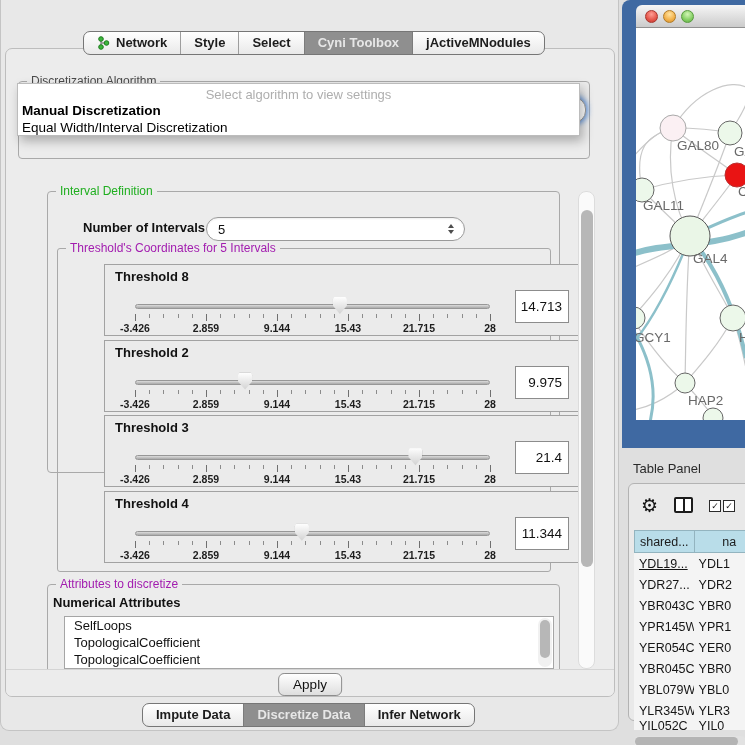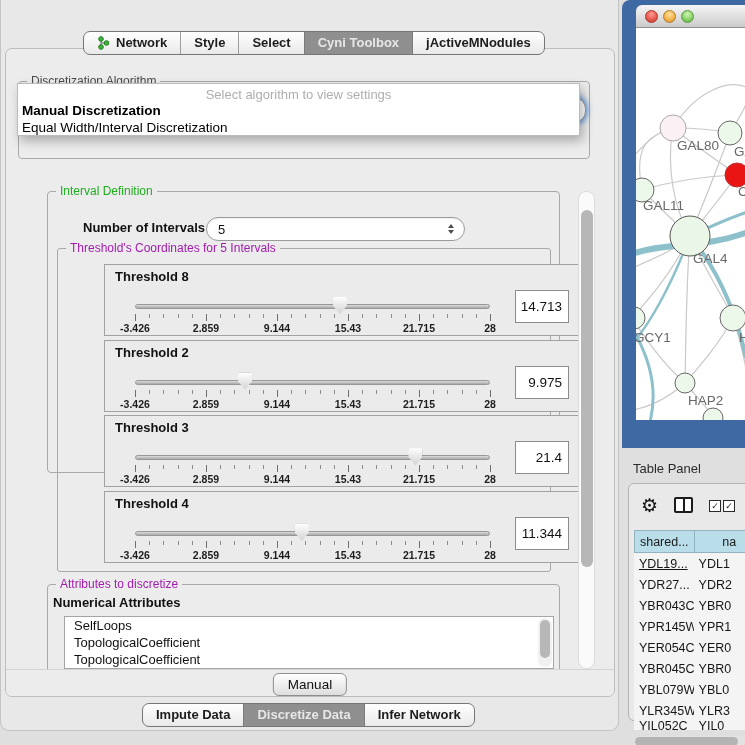--- a/index.html
+++ b/index.html
@@ -328,21 +328,21 @@
     <div class="attr-item">SelfLoops</div>
         <div class="attr-item">TopologicalCoefficient</div>
         <div class="attr-item">TopologicalCoefficient</div>
       </div>
 
     <div id="content-scroll" class="vscroll">
         <div class="vthumb"></div>
       </div>
 
     <div id="apply-strip">
-      <button id="apply-btn">Manual</button>
+      <button id="apply-btn">Apply</button>
     </div>
   </div>
 
   <div class="seg-group" id="bottom-tabs">
       <div class="seg">
         <span>Impute Data</span>
       </div>
       <div class="seg selected">
         <span>Discretize Data</span>
       </div>

